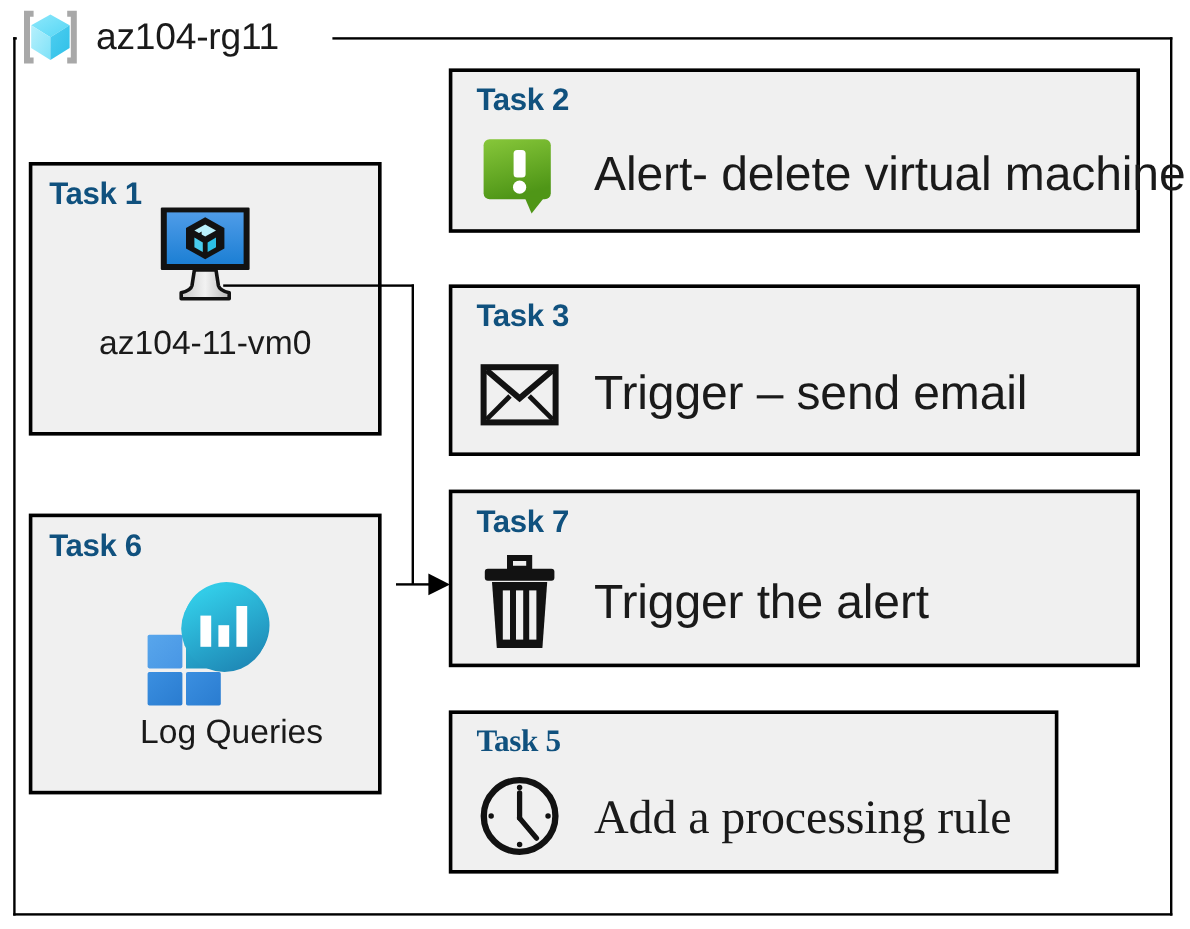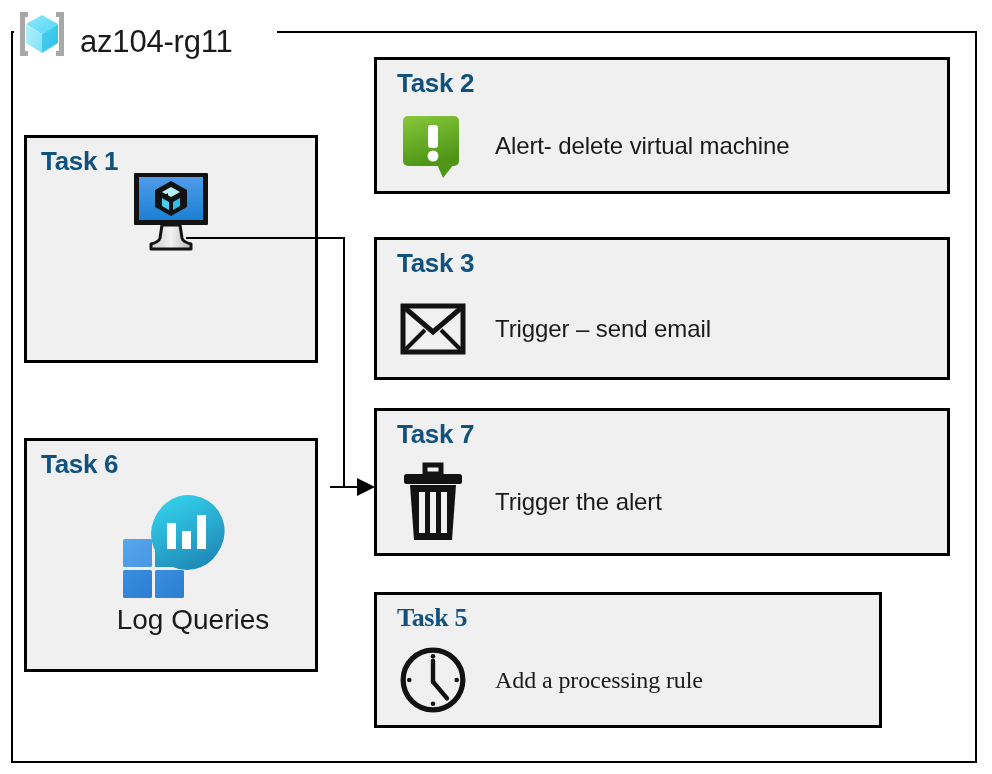--- a/index.html
+++ b/index.html
@@ -47,21 +47,21 @@
     background: #000000;
   }
 
   
   .rg-header {
     position: absolute;
     left: 14px;
     top: 2px;
     height: 58px;
     display: flex;
-    align-items: flex-end;
+    align-items: center;
     gap: 10px;
     background: #ffffff;
     padding-right: 6px;
     z-index: 6;
   }
   .rg-icon {
     width: 56px;
     height: 52px;
     display: block;
   }
@@ -120,29 +120,29 @@
     gap: 26px;
   }
   .card-right .row-icon {
     flex: 0 0 auto;
     width: 72px;
     display: flex;
     justify-content: center;
     align-items: center;
   }
   .card-right .card-label {
-    font-size: 24px;
+    font-size: 40px;
     color: #1a1a1a;
     white-space: nowrap;
     letter-spacing: -0.1px;
   }
 
   
   #card-task1 { left: 24px;  top: 135px; width: 294px; height: 228px; }
-  #card-task6 { left: 24px;  top: 428px; width: 294px; height: 234px; margin-top: 10px; }
+  #card-task6 { left: 24px;  top: 428px; width: 294px; height: 234px; }
   #card-task2 { left: 374px; top: 57px;  width: 576px; height: 137px; }
   #card-task3 { left: 374px; top: 237px; width: 576px; height: 143px; }
   #card-task4 { left: 374px; top: 408px; width: 576px; height: 148px; }
   #card-task5 { left: 374px; top: 592px; width: 508px; height: 136px; font-family: Liberation Serif, serif; }
 
   #card-task1 .icon-wrap { top: 22px; }
   #card-task1 .card-label { top: 132px; }
   #card-task6 .icon-wrap { top: 48px; }
   #card-task6 .card-label { top: 163px; padding-left: 44px; }
 
@@ -227,20 +227,21 @@
 
         <g>
           <path d="M50 21 L66 30 L66 47 L50 56 L34 47 L34 30 Z" fill="#121212"></path>
           <path d="M50 27 L59 32 L50 37 L41 32 Z" fill="#b9f0fb"></path>
           <path d="M41 38 L48 42 L48 50 L41 46 Z" fill="#49cdee"></path>
           <path d="M59 38 L59 46 L52 50 L52 42 Z" fill="#2cc0e6"></path>
           <path d="M47 33 L47 39 L42 36 Z" fill="#121212"></path>
         </g>
       </svg>
     </div>
+    <div class="card-label">az104-11-vm0</div>
   </div>
 
   <div class="card card-left" id="card-task6">
     <div class="card-title">Task 6</div>
     <div class="icon-wrap">
       <svg width="112" height="112" viewBox="0 0 112 112">
         <defs>
           <linearGradient id="laBubble" x1="0.2" y1="0" x2="0.7" y2="1">
             <stop offset="0" stop-color="#34d2ec"></stop>
             <stop offset="1" stop-color="#1e87b5"></stop>

